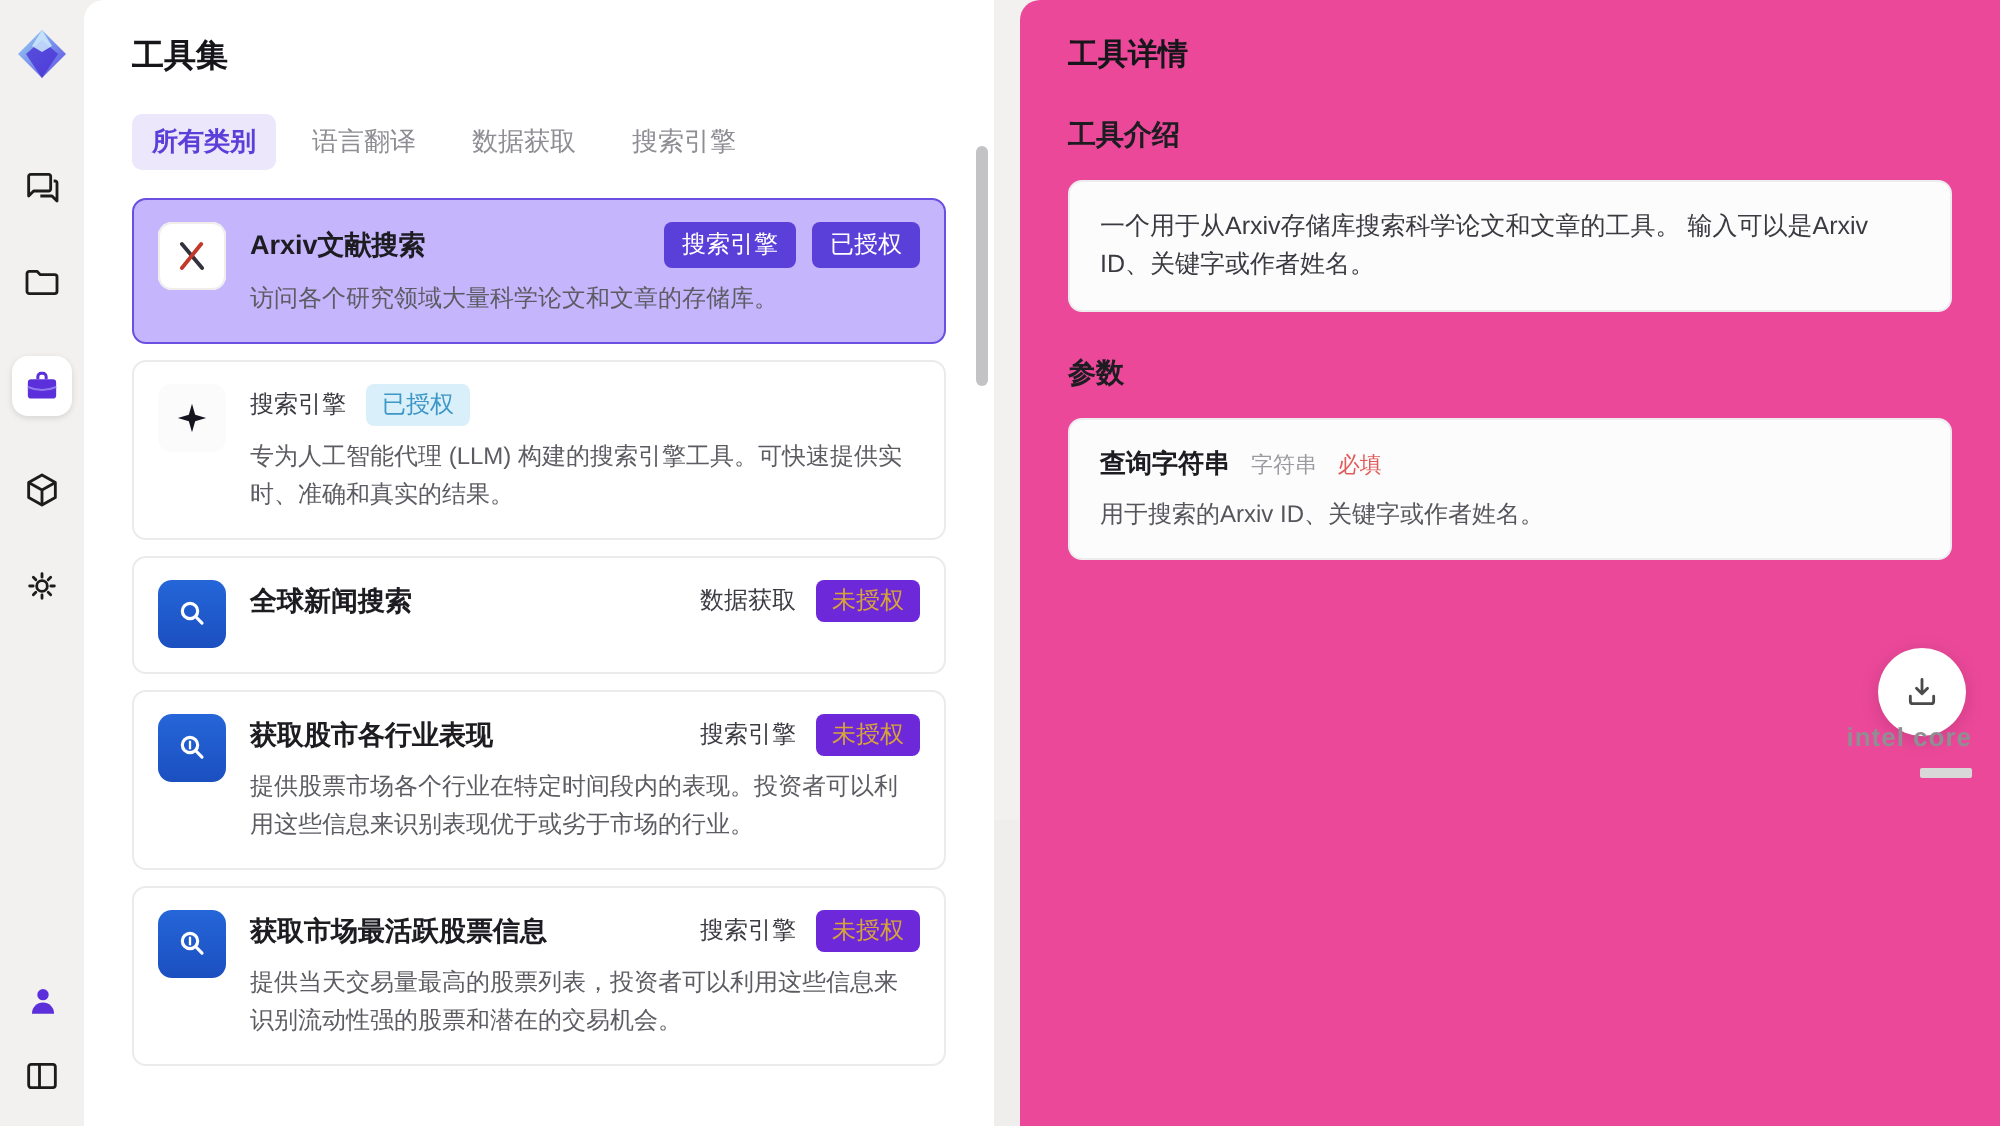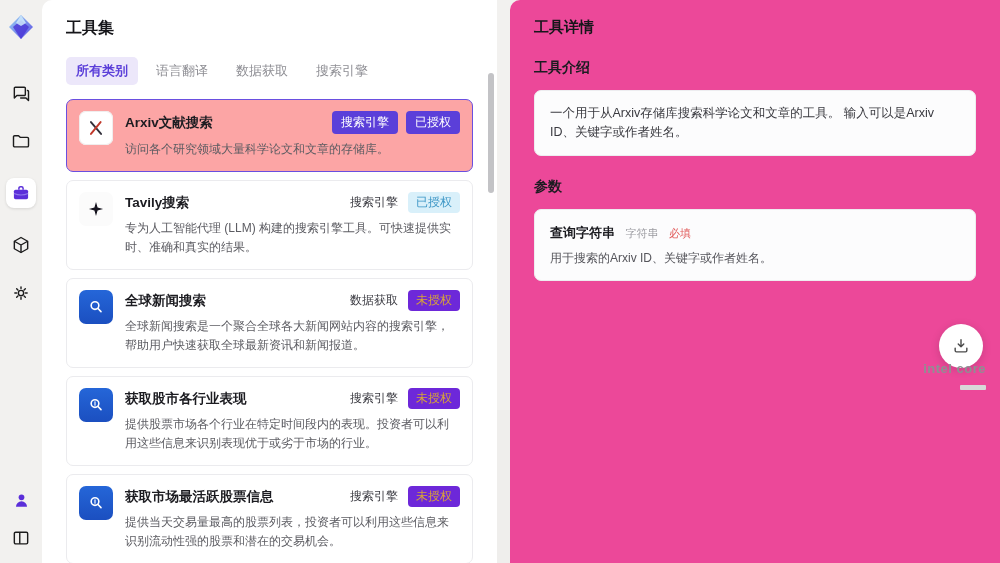--- a/index.html
+++ b/index.html
@@ -20,21 +20,21 @@
   
   .list-panel { position:absolute; left:42px; top:0; width:455px; height:563px; background:#ffffff;
           border-top-left-radius:10px; padding:18px 24px 0 24px; overflow:hidden; }
   .list-title { font-size:16px; font-weight:bold; color:#16161a; }
   .tabs { display:flex; align-items:flex-end; gap:8px; margin-top:18px; }
   .tab { font-size:13px; color:#8d8d93; padding:5px 10px; border-radius:5px; cursor:pointer; white-space:nowrap; }
   .tab.active { background:#ece7fa; color:#5b3fd9; font-weight:bold; }
   .cards { margin-top:14px; display:flex; flex-direction:column; gap:8px; }
   .card { display:flex; gap:12px; padding:11px 12px 12px 12px; border:1px solid #ebebee; border-radius:7px;
           background:#ffffff; cursor:pointer; }
-  .card.selected { border:1.5px solid #6a4fe0; background:#fca5a5; }
+  .card.selected { border:1.5px solid #6a4fe0; background:#c4b5fd; }
   .tool-icon { width:34px; height:34px; border-radius:7px; flex:0 0 34px; display:flex; align-items:center; justify-content:center; }
   .tool-icon.white { background:#ffffff; box-shadow:0 0 0 1px #f0eded inset; }
   .tool-icon.plain { background:#fbfbfb; }
   .tool-icon.blue  { background:linear-gradient(180deg,#2566d8,#1b4fc0); }
   .card-body { flex:1; min-width:0; }
   .card-top { display:flex; align-items:center; }
   .card-title { font-size:13.5px; font-weight:bold; color:#1c1c21; flex:1; }
   .cat-text { font-size:12px; color:#3c3c43; margin-right:10px; }
   .pill { font-size:12px; padding:2px 8px; border-radius:4px; white-space:nowrap; }
   .pill.solid { background:#5b3fd9; color:#ffffff; padding:3px 9px; margin-left:8px; }
@@ -165,42 +165,40 @@
       </div>
 
       <div class="card">
         <div class="tool-icon plain">
           <svg viewBox="0 0 24 24" width="20" height="20">
             <path d="M12 3.5l1.9 6.6 6.6 1.9-6.6 1.9L12 20.5l-1.9-6.6-6.6-1.9 6.6-1.9z" fill="#16141f"></path>
           </svg>
         </div>
         <div class="card-body">
           <div class="card-top">
-            <div class="card-title">Tavily搜索</div>
             <span class="cat-text">搜索引擎</span>
             <span class="pill blue">已授权</span>
           </div>
           <div class="card-desc">专为人工智能代理 (LLM) 构建的搜索引擎工具。可快速提供实时、准确和真实的结果。</div>
         </div>
       </div>
 
       <div class="card">
         <div class="tool-icon blue">
           <svg viewBox="0 0 24 24" width="20" height="20" fill="none" stroke="#ffffff" stroke-width="1.9" stroke-linecap="round">
             <circle cx="10.8" cy="10.2" r="4.6"></circle>
             <path d="M14.4 13.8l3.6 3.7"></path>
           </svg>
         </div>
         <div class="card-body">
           <div class="card-top">
             <div class="card-title">全球新闻搜索</div>
             <span class="cat-text">数据获取</span>
             <span class="pill yellow">未授权</span>
           </div>
-          <div class="card-desc">全球新闻搜索是一个聚合全球各大新闻网站内容的搜索引擎，帮助用户快速获取全球最新资讯和新闻报道。</div>
         </div>
       </div>
 
       <div class="card">
         <div class="tool-icon blue">
           <svg viewBox="0 0 24 24" width="20" height="20" fill="none" stroke="#ffffff" stroke-width="1.9" stroke-linecap="round">
             <circle cx="10.8" cy="10.2" r="4.6"></circle>
             <path d="M14.4 13.8l3.6 3.7"></path>
             <path d="M10.8 8.2v4" stroke-width="1.4"></path>
           </svg>

